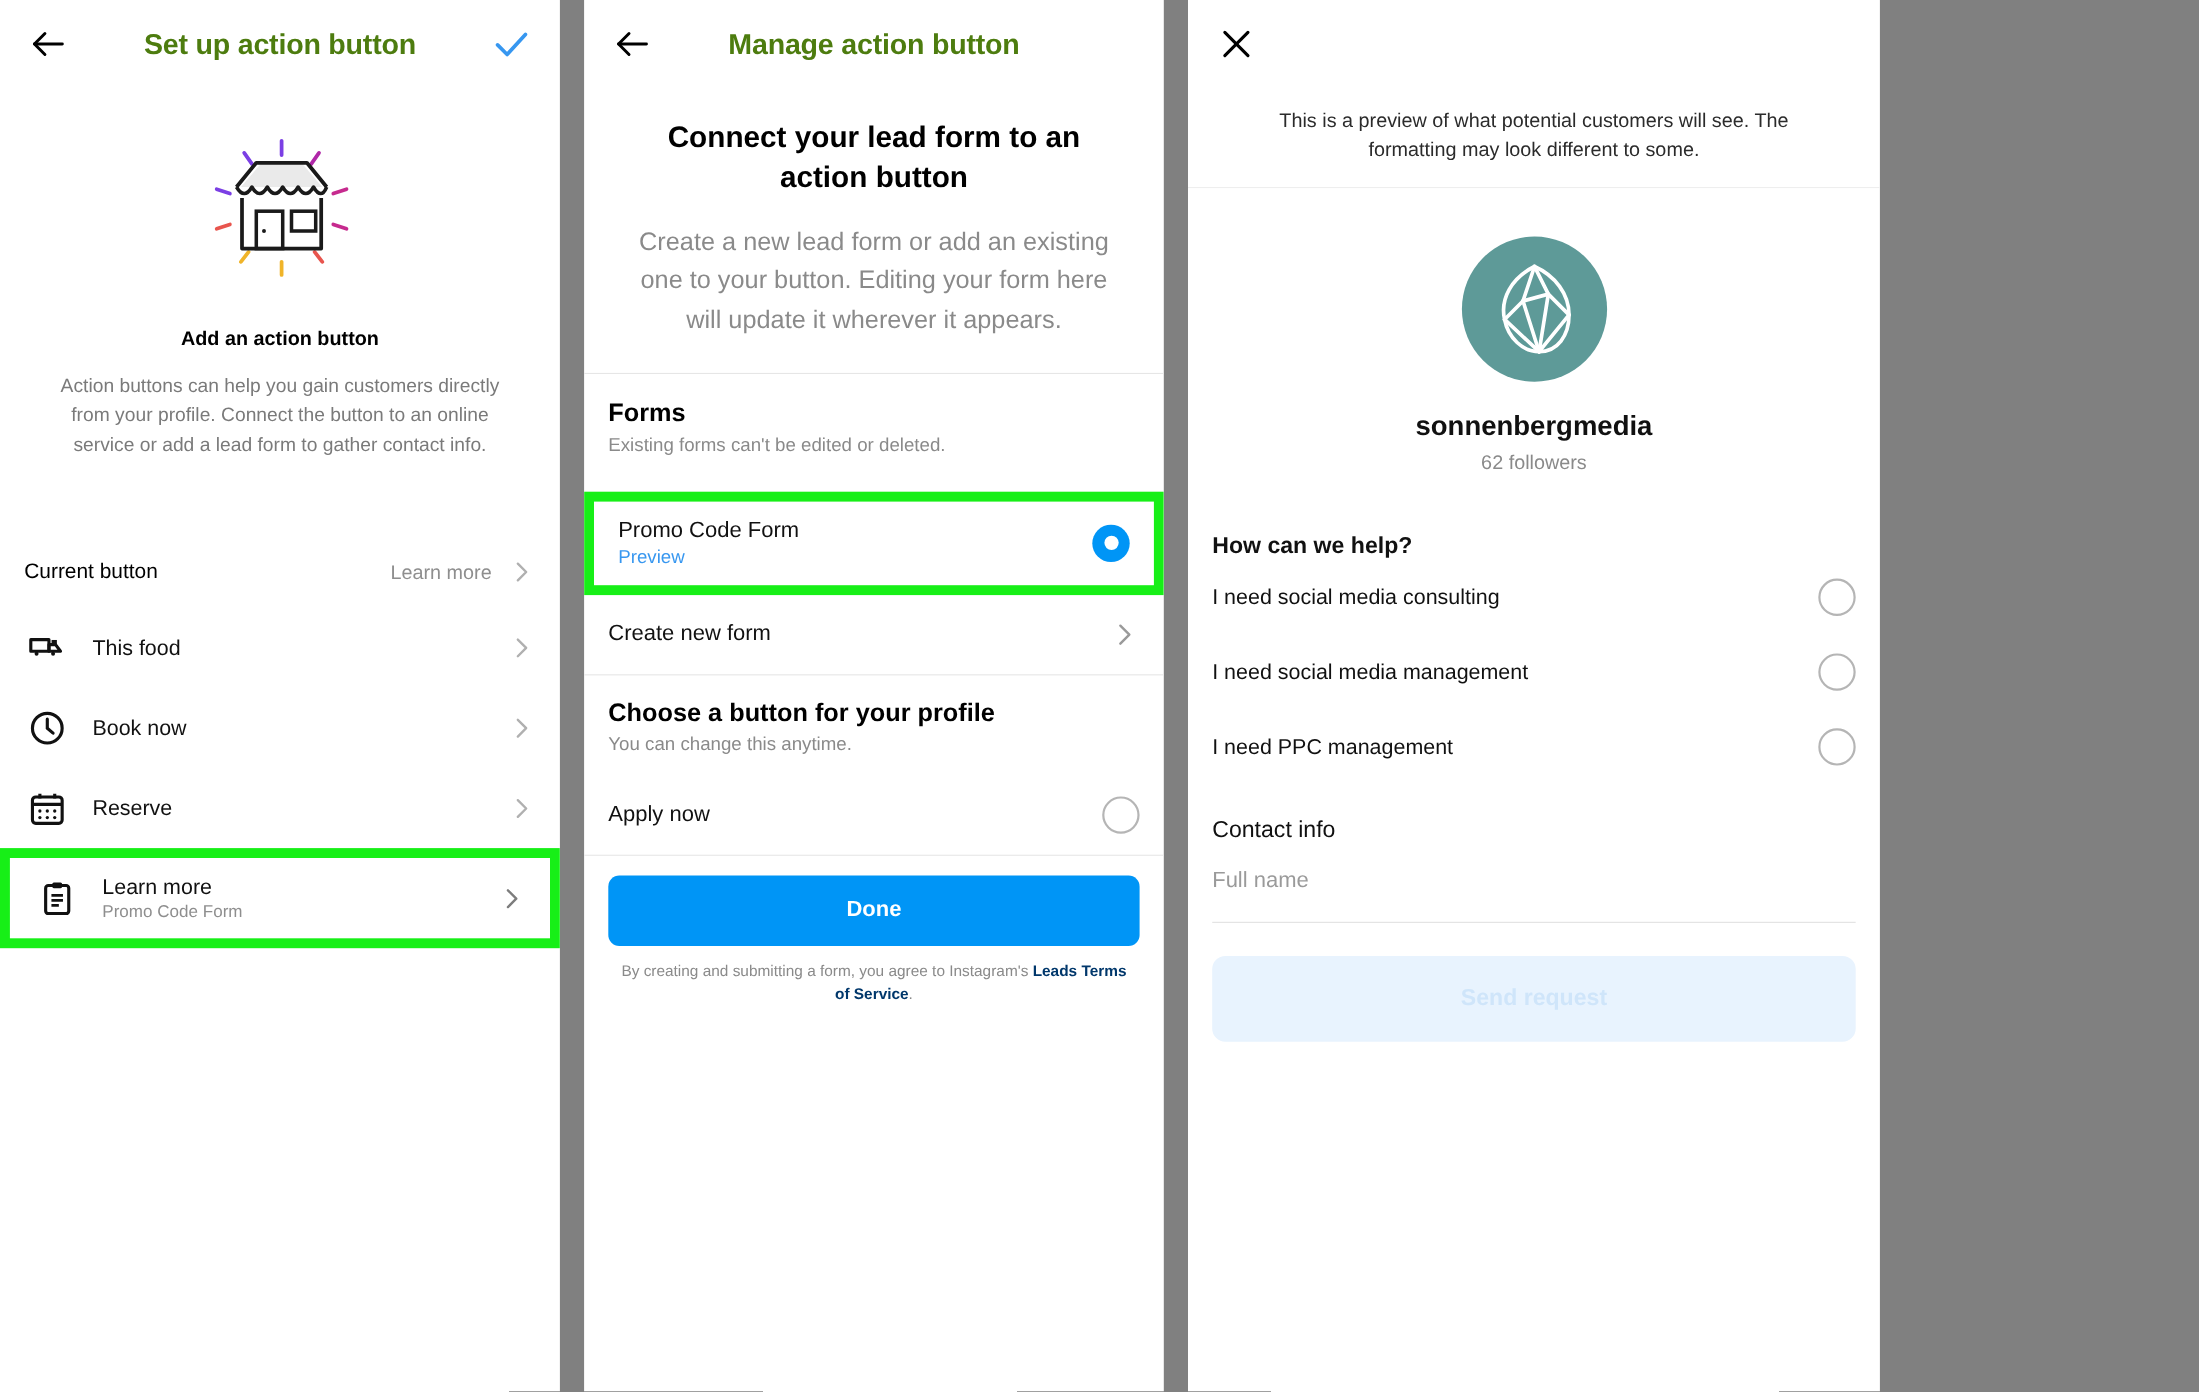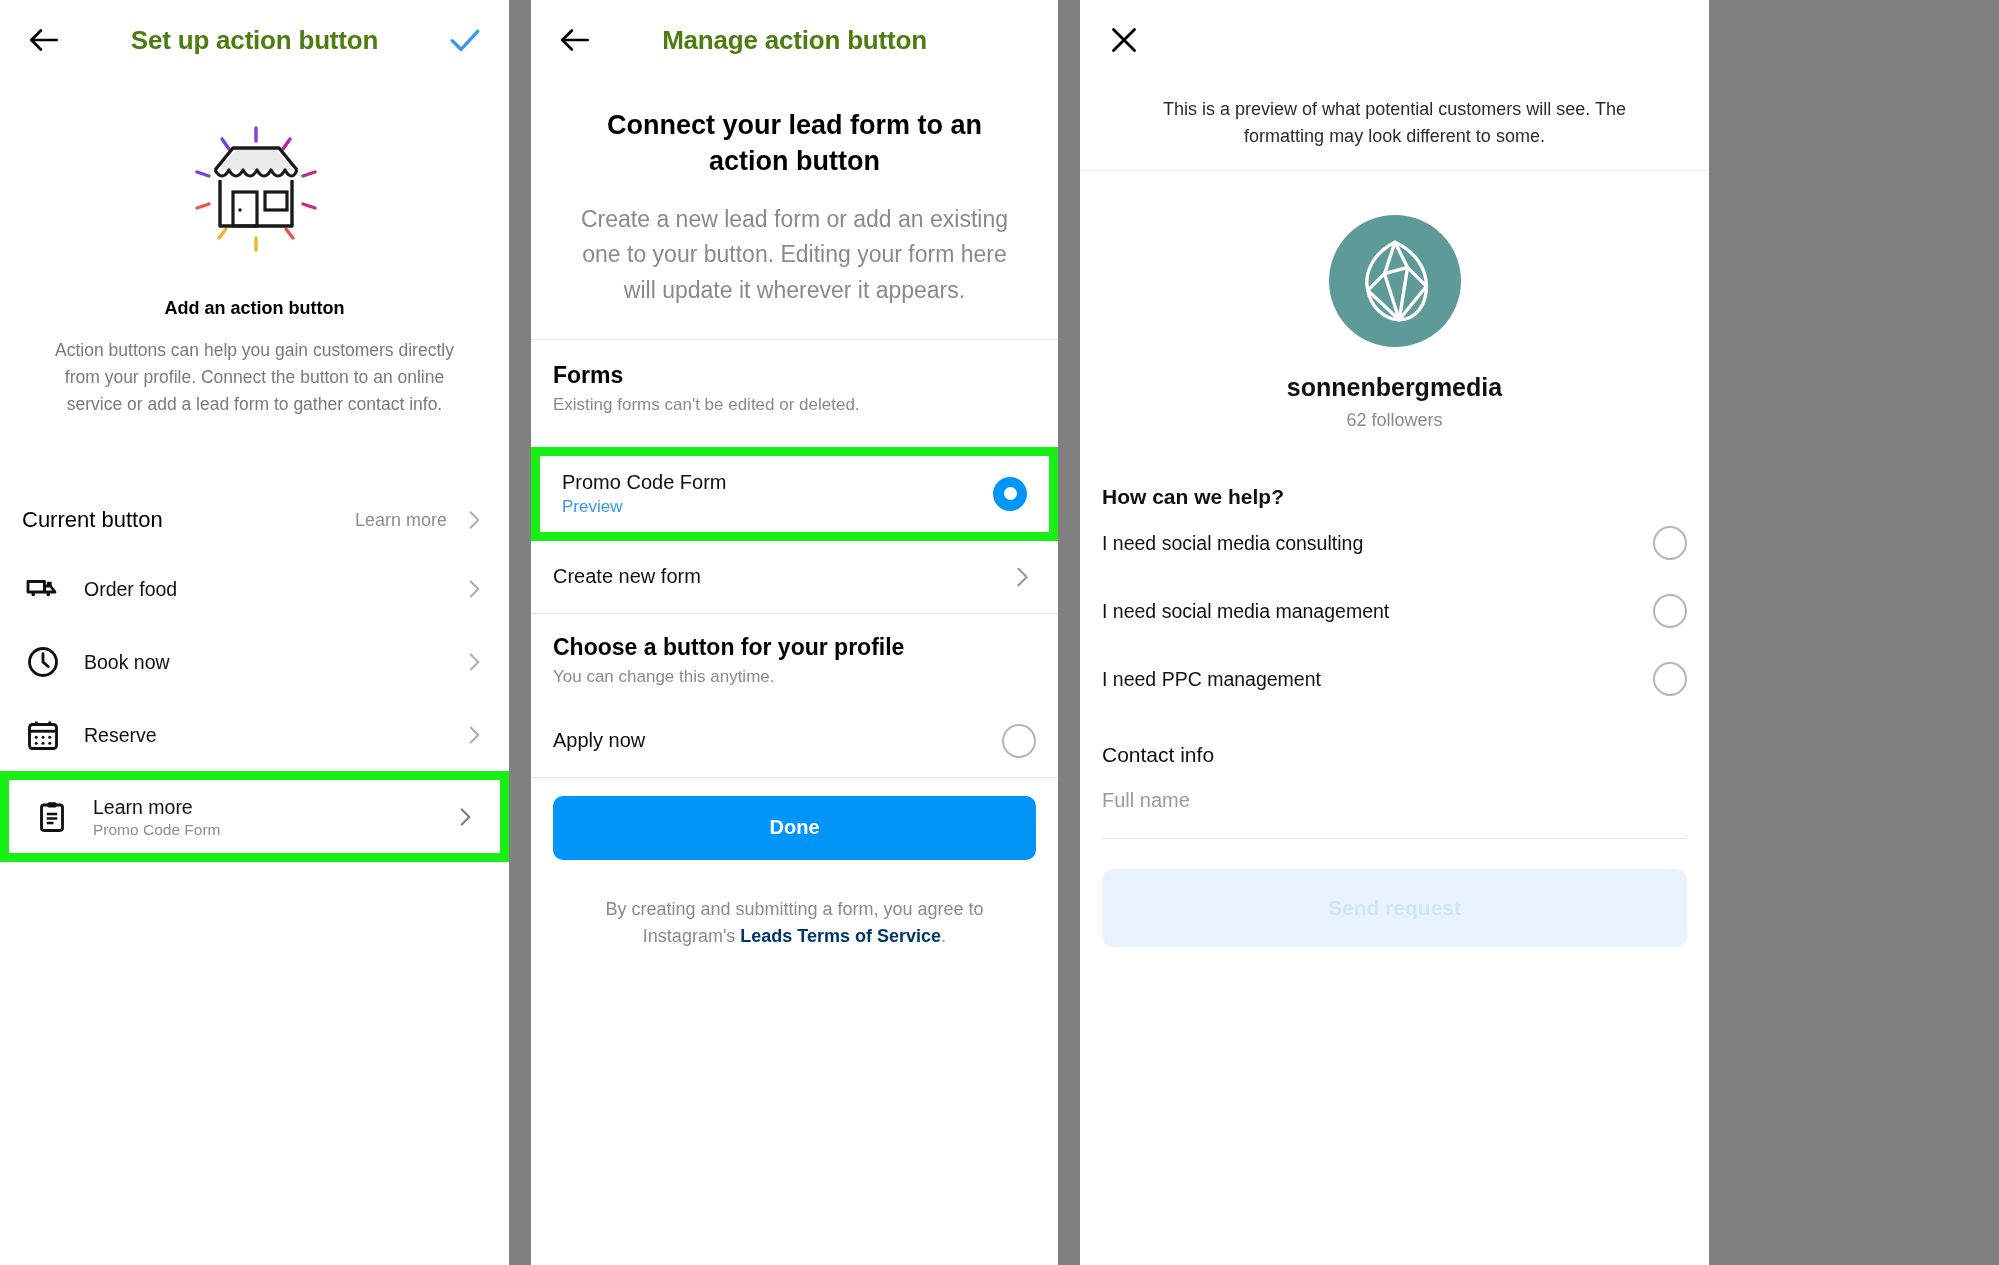--- a/index.html
+++ b/index.html
@@ -68,21 +68,21 @@
     line-height: 1.55;
     color: #7a7a7a;
     padding: 0 42px;
   }
   .current-row {
     display: flex; align-items: center;
     padding: 0 22px;
     height: 64px;
     margin-top: 70px;
   }
-  .current-label { font-size: 22px; color: #000; flex: 1; }
+  .current-label { font-size: 19px; color: #000; flex: 1; }
   .learn-more-link { font-size: 18px; color: #8e8e8e; margin-right: 14px; }
   .chev { flex: none; }
 
   .list-row {
     display: flex; align-items: center;
     padding: 0 22px;
     height: 73px;
   }
   .list-icon {
     width: 42px; flex: none;
@@ -153,22 +153,22 @@
 
   .done-wrap { padding: 18px 22px 0; }
   .done-btn {
     width: 100%; height: 64px;
     background: #0095f6; border: none; border-radius: 10px;
     color: #fff; font-size: 20px; font-weight: bold;
     font-family: "Liberation Sans", sans-serif;
     cursor: pointer;
   }
   .tos {
-    text-align: center; font-size: 18px; color: #8a8a8a;
-    line-height: 1.5; padding: 12px 26px 0; margin-top: 24px;
+    text-align: center; font-size: 14px; color: #8a8a8a;
+    line-height: 1.5; padding: 12px 26px 0;
   }
   .tos b { color: #00376b; font-weight: bold; }
 
   
   .prev-note {
     text-align: center; font-size: 18px; color: #2b2b2b;
     line-height: 1.5; padding: 16px 44px 20px;
     border-bottom: 1px solid #eee;
   }
   .avatar-wrap { display: flex; justify-content: center; margin-top: 44px; }
@@ -275,21 +275,21 @@
     <div class="list-row">
       <span class="list-icon">
         <svg width="36" height="36" viewBox="0 0 24 24" fill="none" stroke="#111" stroke-width="1.9" stroke-linejoin="round">
           <path d="M2 7 h11 v7 H2 z"></path>
           <path d="M13 10 h4 l3 4 v0 h-7 z"></path>
           <rect x="14.6" y="7.2" width="3.2" height="3.2" fill="#111" stroke="none"></rect>
           <circle cx="5.5" cy="15.6" r="1.2" fill="#111" stroke="none"></circle>
           <circle cx="15.5" cy="15.6" r="1.2" fill="#111" stroke="none"></circle>
         </svg>
       </span>
-      <span class="list-text"><span class="list-label">Order food</span></span>
+      <span class="list-text"><span class="list-label">This food</span></span>
       <svg class="chev" width="26" height="26" viewBox="0 0 24 24" fill="none" stroke="#b0b0b0" stroke-width="2" stroke-linecap="round" stroke-linejoin="round">
           <polyline points="9,5 16,12 9,19"></polyline>
         </svg>
     </div>
 
     <div class="list-row">
       <span class="list-icon">
         <svg width="36" height="36" viewBox="0 0 24 24" fill="none" stroke="#111" stroke-width="1.9" stroke-linecap="round">
           <circle cx="12" cy="12" r="9"></circle>
             <polyline points="12,6.5 12,12 15.5,15"></polyline>

